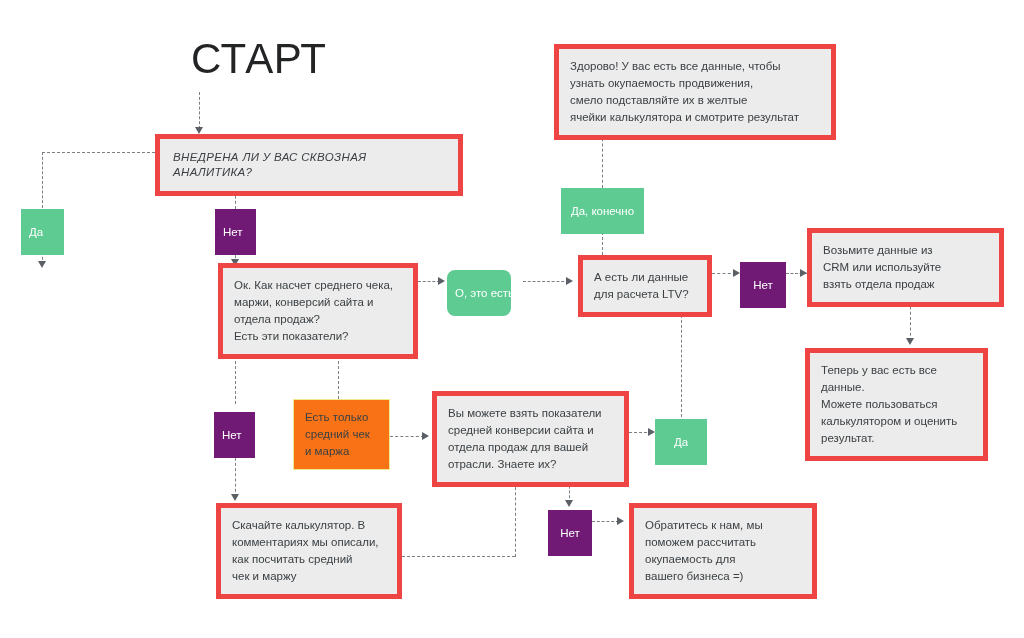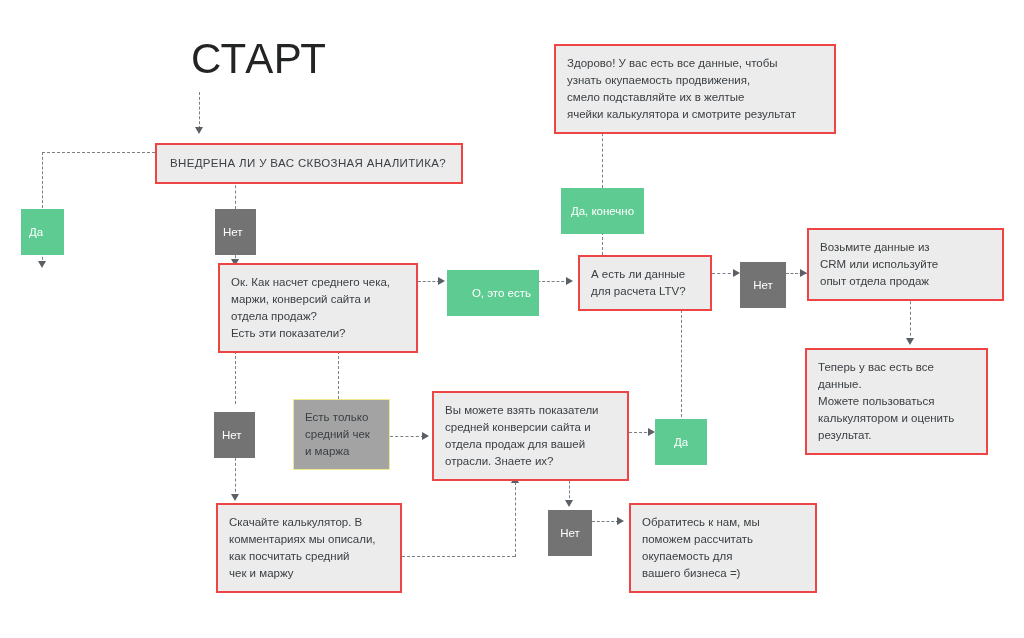--- a/index.html
+++ b/index.html
@@ -13,50 +13,50 @@
     height:638px;
     background:#ffffff;
     overflow:hidden;
   }
 
   
   .node{
     position:absolute;
     box-sizing:border-box;
     background:#ececec;
-    border:2px solid #ef4444;
+    border:5px solid #ef4444;
     color:#3b4044;
     font-size:11.5px;
     line-height:17px;
     padding:9px 11px;
     white-space:pre-line;
   }
   .node.caps{
     font-size:11.5px;
     letter-spacing:.35px;
     line-height:15px;
     padding:11px 13px;
   }
   .node.yellow{
-    background:#a3a3a3;
+    background:#f97316;
     border:1px solid #f0e98e;
   }
 
   
   .tag{
     position:absolute;
     box-sizing:border-box;
     font-size:11.5px;
     line-height:14px;
     color:#ffffff;
     padding:16px 8px;
     white-space:nowrap;
   }
   .tag.green{background:#5ecb92;}
-  .tag.red{background:#737373;}
+  .tag.red{background:#701a75;}
 
   
   .title{
     position:absolute;
     font-size:42px;
     line-height:46px;
     color:#222426;
     letter-spacing:.5px;
     font-weight:400;
     margin-left:36px;
@@ -151,39 +151,39 @@
   <div class="vline" style="left:569px; top:476px; height:27px;"></div>
   <div class="arrow down" style="left:565px; top:500px;"></div>
 
   <div class="hline" style="left:592px; top:521px; width:27px;"></div>
   <div class="arrow right" style="left:617px; top:517px;"></div>
 
   <div class="hline" style="left:402px; top:556px; width:113px;"></div>
   <div class="vline" style="left:515px; top:482px; height:75px;"></div>
   <div class="arrow up" style="left:511px; top:476px;"></div>
 
-  <div class="node caps" style="left:155px; top:143px; width:308px;">ВНЕДРЕНА ЛИ У ВАС СКВОЗНАЯ АНАЛИТИКА?</div>
+  <div class="node caps" style="left:155px; top:134px; width:308px;font-style:italic;">ВНЕДРЕНА ЛИ У ВАС СКВОЗНАЯ АНАЛИТИКА?</div>
 
 
   <div class="node" style="left:218px; top:263px; width:200px;">Ок. Как насчет среднего чека,
 маржи, конверсий сайта и
 отдела продаж?
 Есть эти показатели?</div>
 
   <div class="node" style="left:578px; top:255px; width:134px;">А есть ли данные
 для расчета LTV?</div>
 
   <div class="node" style="left:554px; top:44px; width:282px;">Здорово! У вас есть все данные, чтобы
 узнать окупаемость продвижения,
 смело подставляйте их в желтые
 ячейки калькулятора и смотрите результат</div>
 
   <div class="node" style="left:807px; top:228px; width:197px;">Возьмите данные из
 CRM или используйте
-опыт отдела продаж</div>
+взять отдела продаж</div>
 
   <div class="node" style="left:805px; top:348px; width:183px;">Теперь у вас есть все данные.
 Можете пользоваться
 калькулятором и оценить
 результат.</div>
 
   <div class="node yellow" style="left:293px; top:399px; width:97px;">Есть только
 средний чек
 и маржа</div>
 
@@ -199,21 +199,21 @@
 
   <div class="node" style="left:629px; top:503px; width:188px;">Обратитесь к нам, мы
 поможем рассчитать
 окупаемость для
 вашего бизнеса =)</div>
 
   <div class="tag green" style="left:21px; top:209px; width:43px;">Да</div>
 
   <div class="tag red" style="left:215px; top:209px; width:41px;">Нет</div>
 
-  <div class="tag green" style="left:447px; top:270px; width:92px; text-align:right;">О, это есть</div>
+  <div class="tag green" style="left:447px; top:270px; width:64px; text-align:left;border-radius:8px;">О, это есть</div>
 
   <div class="tag green" style="left:561px; top:188px; width:83px; text-align:center;">Да, конечно</div>
 
   <div class="tag red" style="left:740px; top:262px; width:46px; text-align:center;">Нет</div>
 
   <div class="tag red" style="left:214px; top:412px; width:41px;">Нет</div>
 
   <div class="tag green" style="left:655px; top:419px; width:52px; text-align:center;">Да</div>
 
   <div class="tag red" style="left:548px; top:510px; width:44px; text-align:center;">Нет</div>

